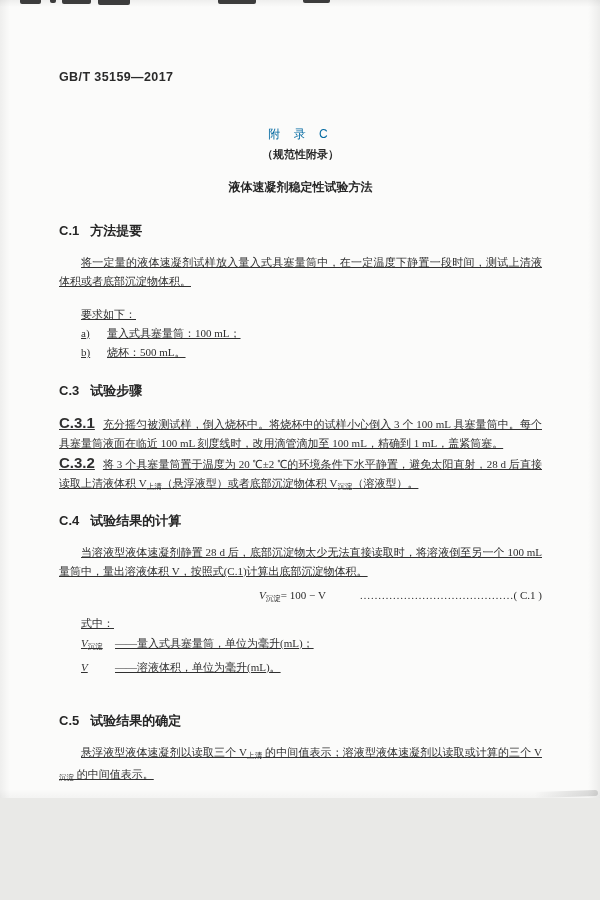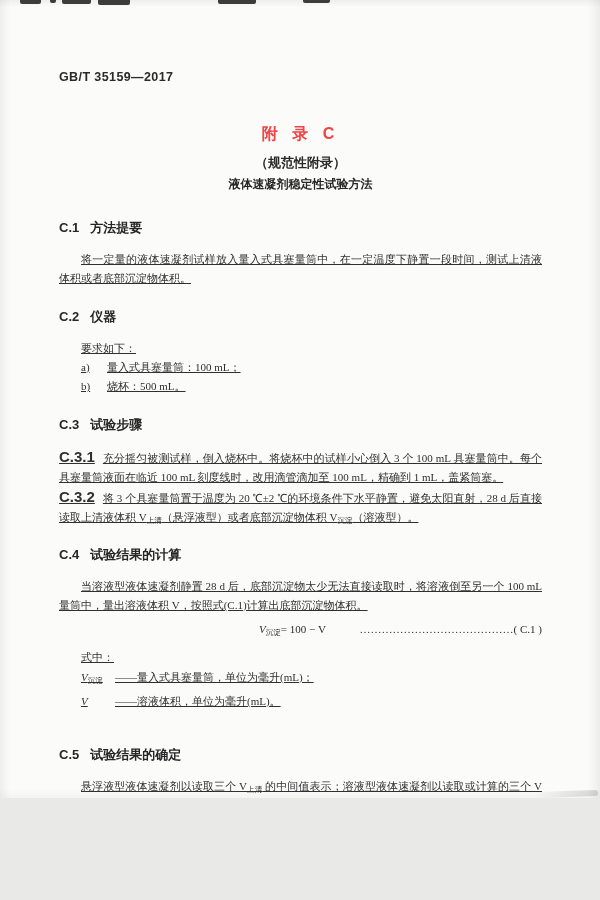--- a/index.html
+++ b/index.html
@@ -26,23 +26,23 @@
     position:absolute;right:2px;bottom:1px;width:64px;height:6px;
     background:linear-gradient(to right, rgba(0,0,0,0), rgba(0,0,0,0.14));
     transform:rotate(-2deg);border-radius:3px;
   }
   .content{position:absolute;left:59px;width:483px;top:0;}
   .doc-header{
     margin-top:70px;font-weight:bold;font-size:12.5px;letter-spacing:.4px;color:#2a2a2a;
     font-family:"Liberation Sans", sans-serif;
   }
   .title-block{margin-top:42px;text-align:center;font-family:"Liberation Sans", sans-serif;}
-  .title-main{font-size:16px;font-weight:bold;letter-spacing:5px;line-height:16px;color:#ef4444;}
-  .title-sub{font-size:13px;font-weight:bold;margin-top:14px;line-height:14px;color:#2a2a2a;}
-  .title-name{font-size:12px;font-weight:bold;margin-top:7px;line-height:15px;color:#262626;}
+  .title-main{font-size:12px;font-weight:normal;letter-spacing:5px;line-height:16px;color:#0369a1;}
+  .title-sub{font-size:11px;font-weight:bold;margin-top:5px;line-height:14px;color:#2a2a2a;}
+  .title-name{font-size:12px;font-weight:bold;margin-top:19px;line-height:15px;color:#262626;}
   .sec-h{
     margin-top:21px;font-weight:bold;font-size:13px;line-height:16px;color:#262626;
     font-family:"Liberation Sans", sans-serif;
   }
   .sec-h .num{margin-right:11px;}
   p{margin:0;font-size:11px;line-height:19px;text-align:justify;color:#303030;text-decoration:underline;}
   .para{margin-top:14px;text-indent:2em;}
   .intro{margin-top:14px;text-indent:2em;}
   .list-item{display:flex;margin-left:22px;}
   .list-item .li-label{width:26px;flex:0 0 26px;}
@@ -85,23 +85,20 @@
       <div class="title-main">附 录 C</div>
       <div class="title-sub">（规范性附录）</div>
       <div class="title-name">液体速凝剂稳定性试验方法</div>
     </div>
 
     <div class="sec-h" style="margin-top:28px;">
       <span class="num">C.1</span><span>方法提要</span>
     </div>
     <p class="para">将一定量的液体速凝剂试样放入量入式具塞量筒中，在一定温度下静置一段时间，测试上清液体积或者底部沉淀物体积。</p>
 
-    <div class="sec-h">
-      <span class="num">C.2</span><span>仪器</span>
-    </div>
     <p class="intro">要求如下：</p>
     <p class="list-item">
       <span class="li-label">a)</span>
         <span>量入式具塞量筒：100 mL；</span>
     </p>
     <p class="list-item">
       <span class="li-label">b)</span>
         <span>烧杯：500 mL。</span>
     </p>
 

